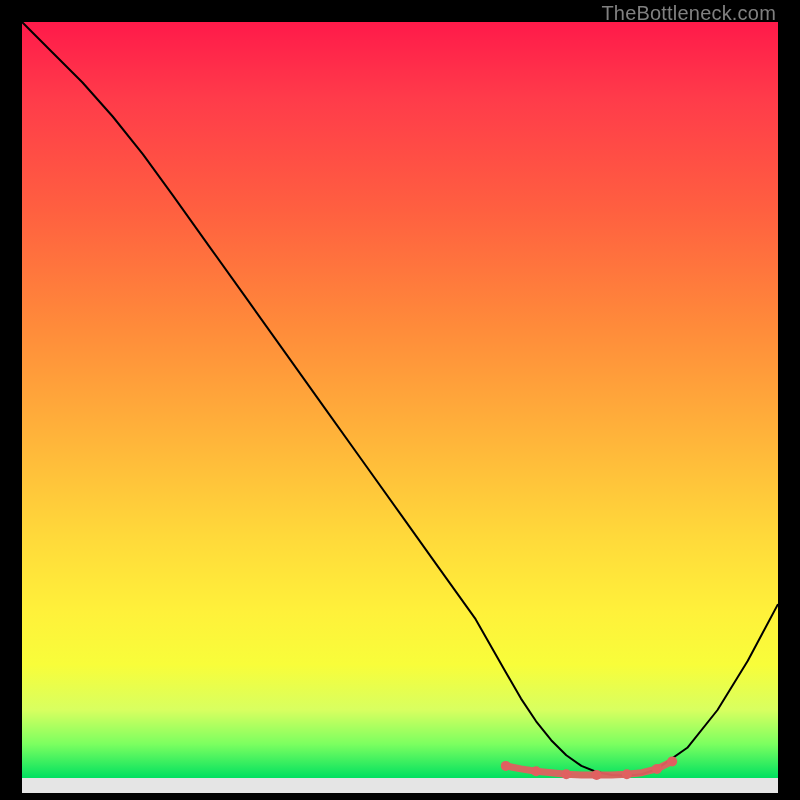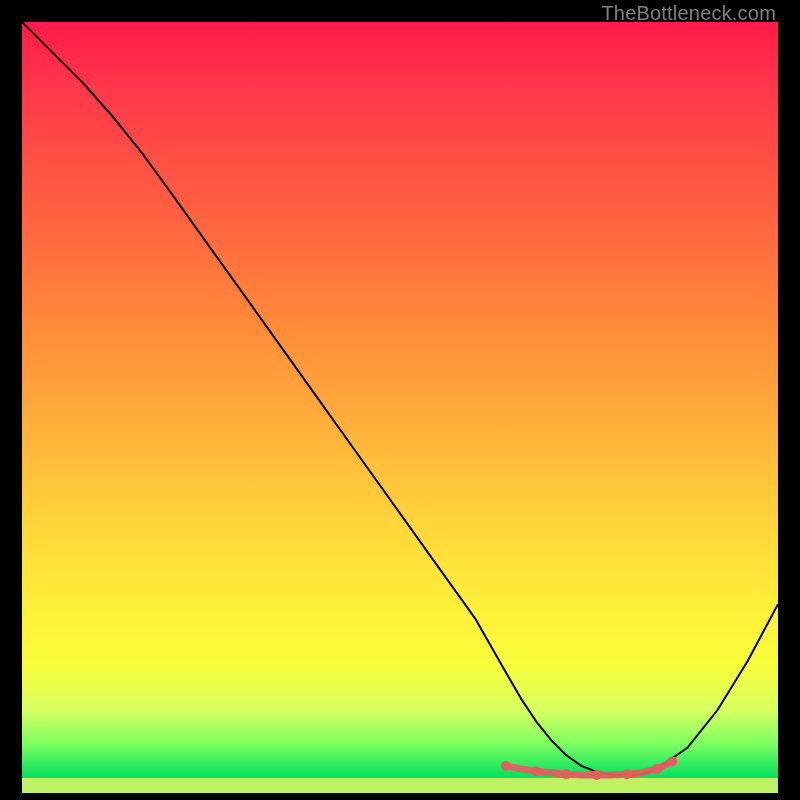--- a/index.html
+++ b/index.html
@@ -10,21 +10,21 @@
     background: #000;
     font-family: Arial, Helvetica, sans-serif;
     overflow: hidden;
   }
   .frame {
     position: absolute;
     left: 22px;
     top: 22px;
     width: 756px;
     height: 771px;
-    background: #bef264;
+    background: #e5e5e5;
   }
   .plot-bg {
     position: absolute;
     left: 0;
     top: 0;
     width: 756px;
     height: 756px;
     background: linear-gradient(
       to bottom,
       #ff1a4a 0%,

